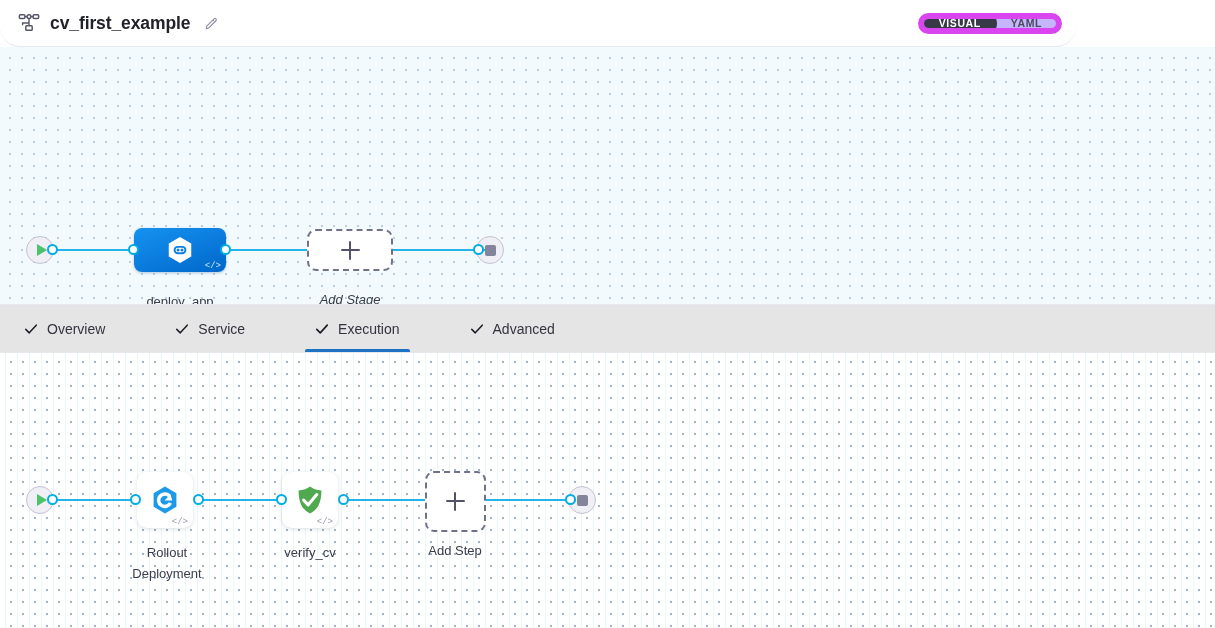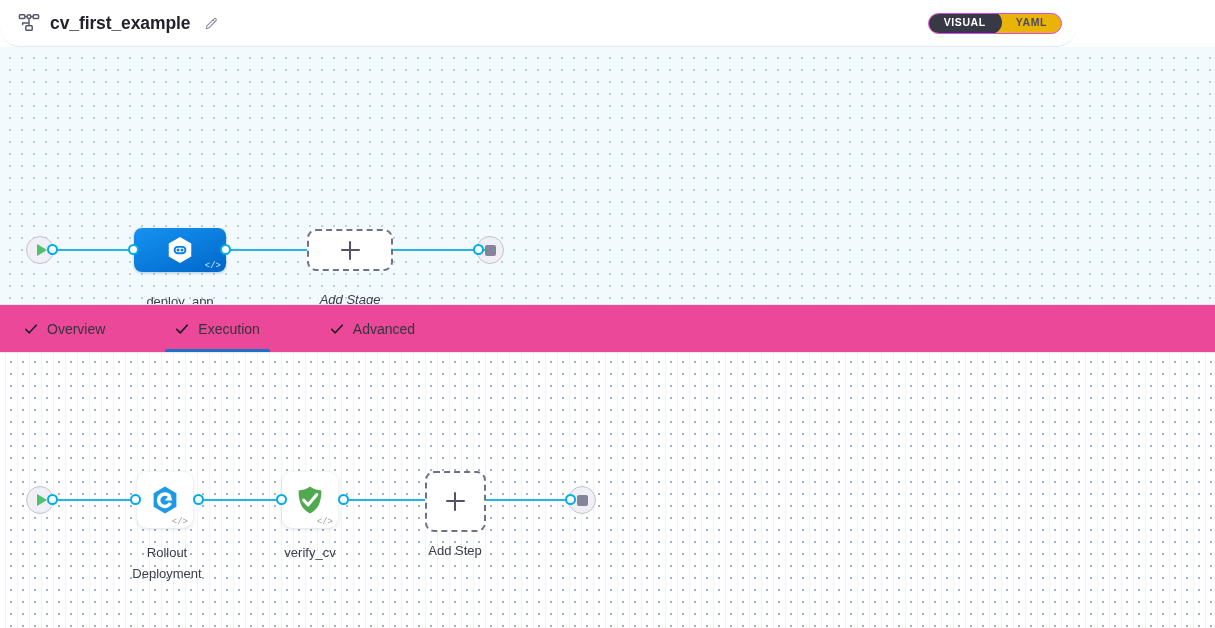--- a/index.html
+++ b/index.html
@@ -46,26 +46,26 @@
     width: 15px;
     height: 15px;
     margin-left: 4px;
     display: block;
     cursor: pointer;
   }
 
   .header-right { margin-left: auto; }
   .view-toggle {
     display: flex;
-    align-items: flex-end;
-    border: 1px solid #d946ef;
+    align-items: center;
+    border: 6px solid #d946ef;
     border-radius: 999px;
     height: 21px;
     overflow: hidden;
-    background: #eab308;
+    background: #c4b5fd;
   }
   .view-toggle-opt {
     font-size: 10.5px;
     font-weight: bold;
     letter-spacing: 0.6px;
     height: 21px;
     line-height: 21px;
     padding: 0 14px;
     color: #4a4b5b;
     cursor: pointer;
@@ -108,21 +108,21 @@
     background-size: 12px 12px, 12px 12px;
     background-position: 5px 3px, 5px 0;
     border-top: 1px solid #e8e8ef;
   }
 
   
   .tabbar {
     position: relative;
     height: 47px;
     width: 1215px;
-    background: #ec4899;
+    background: #e5e5e5;
     display: flex;
     align-items: center;
     padding-left: 22px;
   }
   .tab {
     display: flex;
     align-items: center;
     gap: 9px;
     height: 47px;
     padding: 0 2px;
@@ -336,20 +336,26 @@
 
 <div class="tabbar">
 
   <div class="tab">
     <svg class="check-icon" viewBox="0 0 16 16">
       <path d="M2 8.4 L6 12.4 L14 3.6" fill="none" stroke="#1b1c26" stroke-width="1.7" stroke-linecap="round" stroke-linejoin="round"></path>
     </svg>
     <span class="tab-label">Overview</span>
   </div>
 
+  <div class="tab">
+    <svg class="check-icon" viewBox="0 0 16 16">
+      <path d="M2 8.4 L6 12.4 L14 3.6" fill="none" stroke="#1b1c26" stroke-width="1.7" stroke-linecap="round" stroke-linejoin="round"></path>
+    </svg>
+    <span class="tab-label">Service</span>
+  </div>
 
 
   <div class="tab active">
     <svg class="check-icon" viewBox="0 0 16 16">
       <path d="M2 8.4 L6 12.4 L14 3.6" fill="none" stroke="#1b1c26" stroke-width="1.9" stroke-linecap="round" stroke-linejoin="round"></path>
     </svg>
     <span class="tab-label">Execution</span>
   </div>
 
   <div class="tab">

